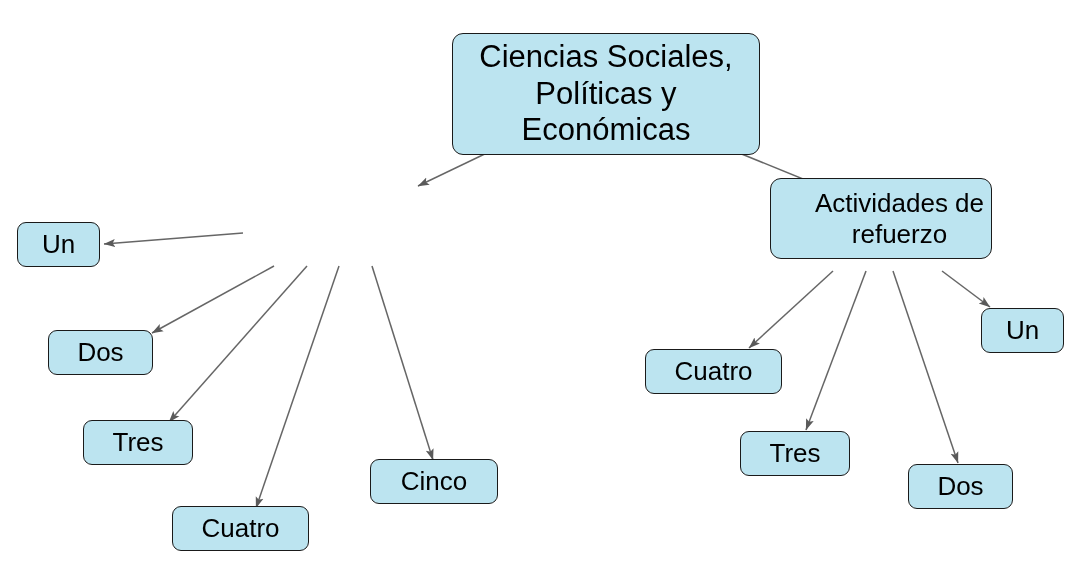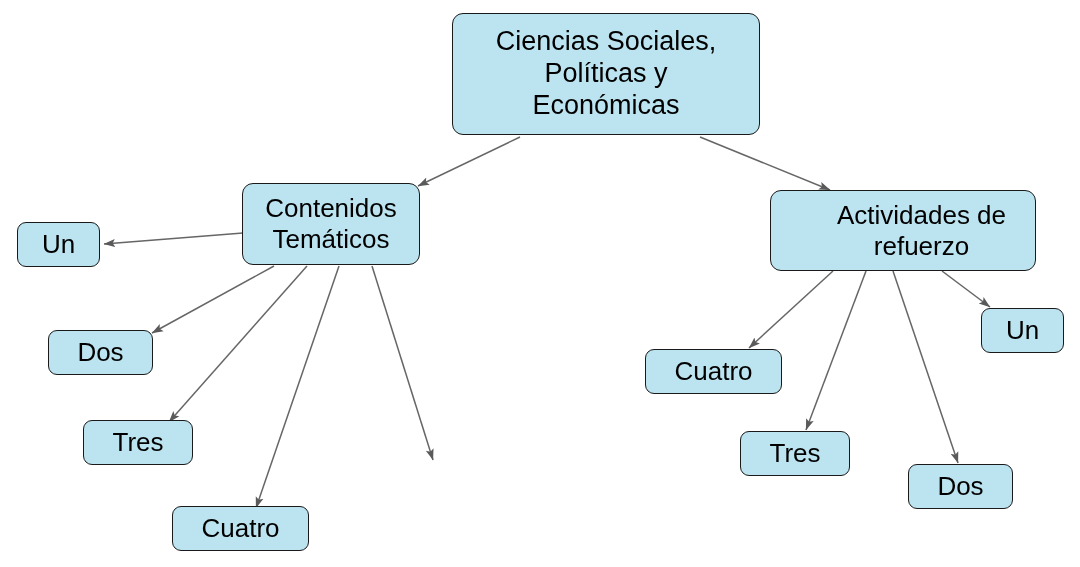--- a/index.html
+++ b/index.html
@@ -32,21 +32,22 @@
     display: flex;
     align-items: center;
     justify-content: center;
     text-align: center;
     color: #000000;
     line-height: 1.18;
     white-space: pre-line;
     z-index: 2;
   }
   .node-root {
-    font-size: 27px;
+    font-size: 31px;
+    margin-top: 20px;
   }
   .node-branch {
     font-size: 26px;
   }
   .node-leaf {
     font-size: 26px;
     border-radius: 9px;
   }
 </style>
 </head>
@@ -75,34 +76,33 @@
       <line x1="866" y1="271" x2="806" y2="430"></line>
       <line x1="893" y1="271" x2="958" y2="463"></line>
       <line x1="942" y1="271" x2="990" y2="307"></line>
     </g>
   </svg>
 
   <div class="node node-root" style="left:452px; top:13px; width:308px; height:122px;">Ciencias Sociales,
 Políticas y
 Económicas</div>
 
-  <div class="node node-branch" style="left:242px; top:183px; width:178px; height:82px;">Contenidos
-Temáticos</div>
 
-  <div class="node node-branch" style="left:770px; top:190px; width:266px; height:81px;padding-left:37px;">Actividades de
+  <div class="node node-branch" style="left:770px; top:178px; width:222px; height:81px;padding-left:37px;">Actividades de
 refuerzo</div>
 
   <div class="node node-leaf" style="left:17px; top:222px; width:83px; height:45px;">Un</div>
 
   <div class="node node-leaf" style="left:48px; top:330px; width:105px; height:45px;">Dos</div>
 
   <div class="node node-leaf" style="left:83px; top:420px; width:110px; height:45px;">Tres</div>
 
   <div class="node node-leaf" style="left:172px; top:506px; width:137px; height:45px;">Cuatro</div>
 
+  <div class="node node-leaf" style="left:370px; top:459px; width:128px; height:45px;">Cinco</div>
 
   <div class="node node-leaf" style="left:645px; top:349px; width:137px; height:45px;">Cuatro</div>
 
   <div class="node node-leaf" style="left:740px; top:431px; width:110px; height:45px;">Tres</div>
 
   <div class="node node-leaf" style="left:908px; top:464px; width:105px; height:45px;">Dos</div>
 
   <div class="node node-leaf" style="left:981px; top:308px; width:83px; height:45px;">Un</div>
 
 </div>

